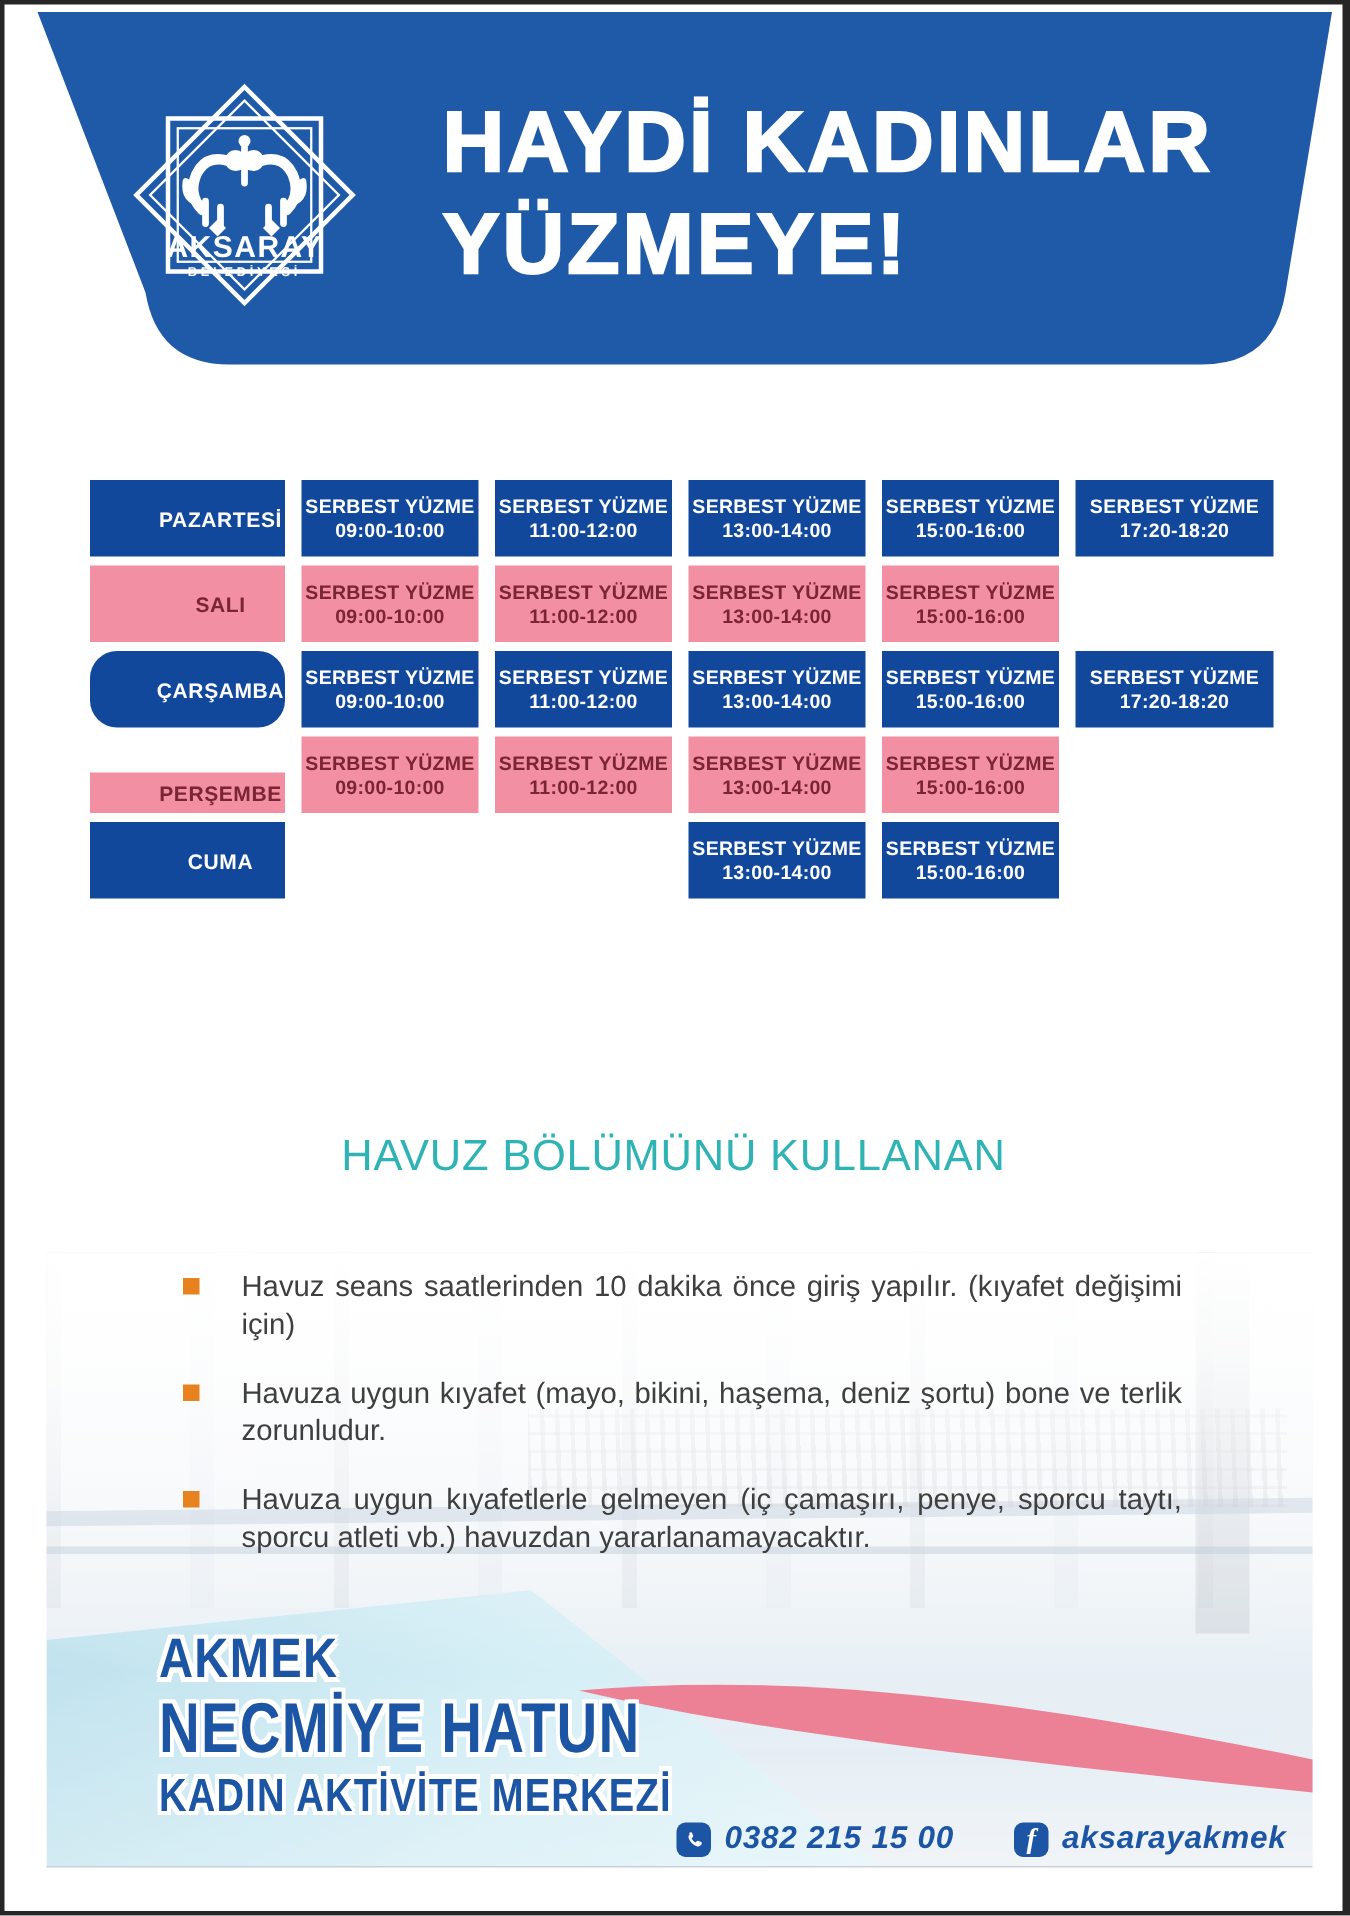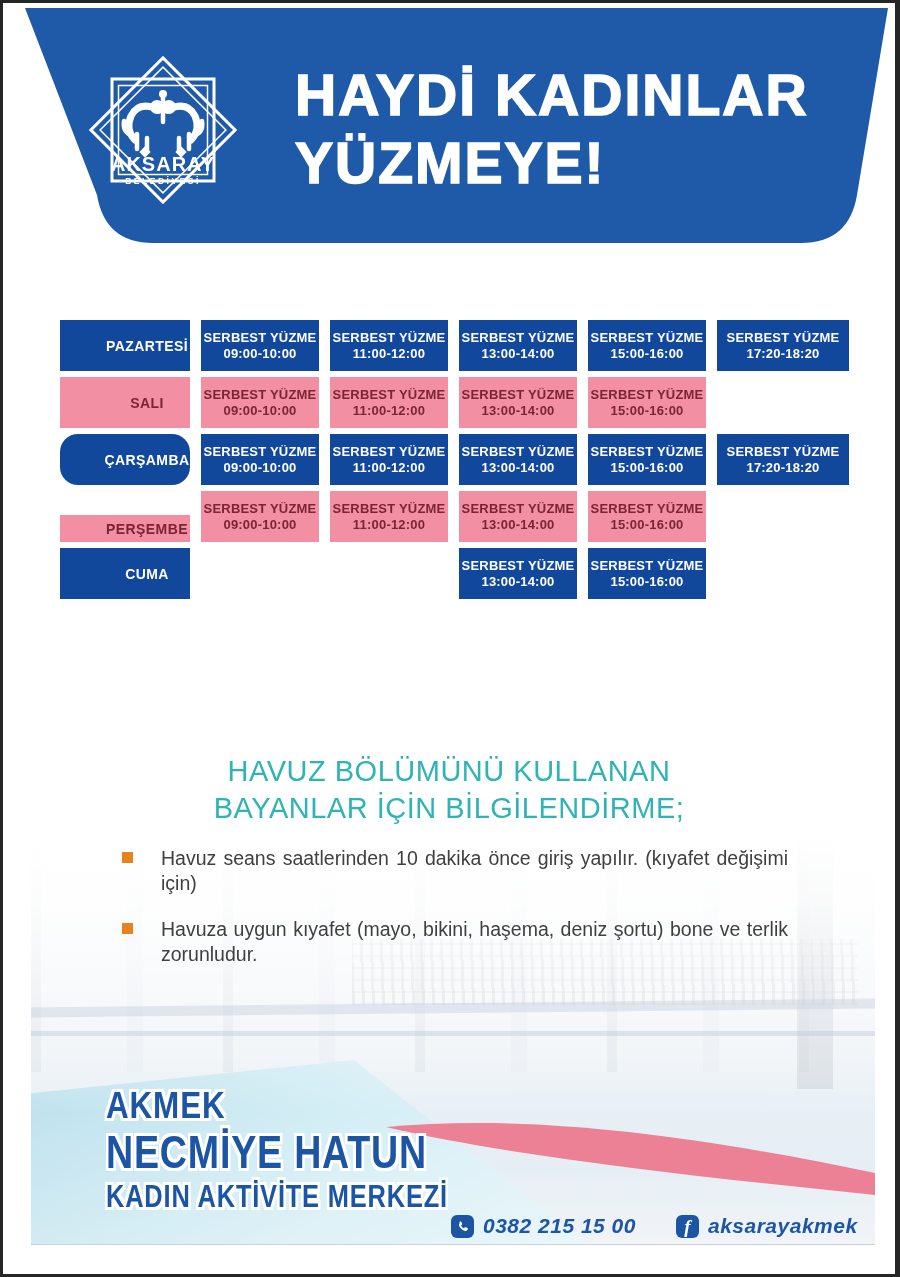--- a/index.html
+++ b/index.html
@@ -221,30 +221,33 @@
     <div class="pp-pillar"></div>
     <div class="pp-beam1"></div>
     <div class="pp-beam2"></div>
     <div class="pp-loungers"></div>
     <div class="pp-water"></div>
     <div class="pp-fade"></div>
   </div>
 
   <div class="info-heading">
     <div>HAVUZ BÖLÜMÜNÜ KULLANAN</div>
-    <div>BAYANLAR İÇİN BİLGİLENDİRME;</div>
   </div>
   <div class="bullets">
       <div class="bullet-item">
         <span class="bullet-square"></span>
         <p class="bullet-text">Havuz seans saatlerinden 10 dakika önce giriş yapılır. (kıyafet değişimi için)</p>
       </div>
       <div class="bullet-item">
         <span class="bullet-square"></span>
         <p class="bullet-text">Havuza uygun kıyafet (mayo, bikini, haşema, deniz şortu) bone ve terlik zorunludur.</p>
+      </div>
+      <div class="bullet-item">
+        <span class="bullet-square"></span>
+        <p class="bullet-text">Havuza uygun kıyafetlerle gelmeyen (iç çamaşırı, penye, sporcu taytı, sporcu atleti vb.) havuzdan yararlanamayacaktır.</p>
       </div>
     </div>
 
   <svg class="swoosh-svg" width="900" height="1277" viewBox="0 0 900 1277">
     <path d="M 383 1124 C 520 1112 670 1128 872 1170 L 872 1192 C 700 1174 510 1154 383 1124 Z" style="fill:var(--swoosh-pink,#ec8094)"></path>
   </svg>
 
   <div class="brand">
     <span class="brand-l1">AKMEK</span>
     <span class="brand-l2">NECMİYE HATUN</span>

